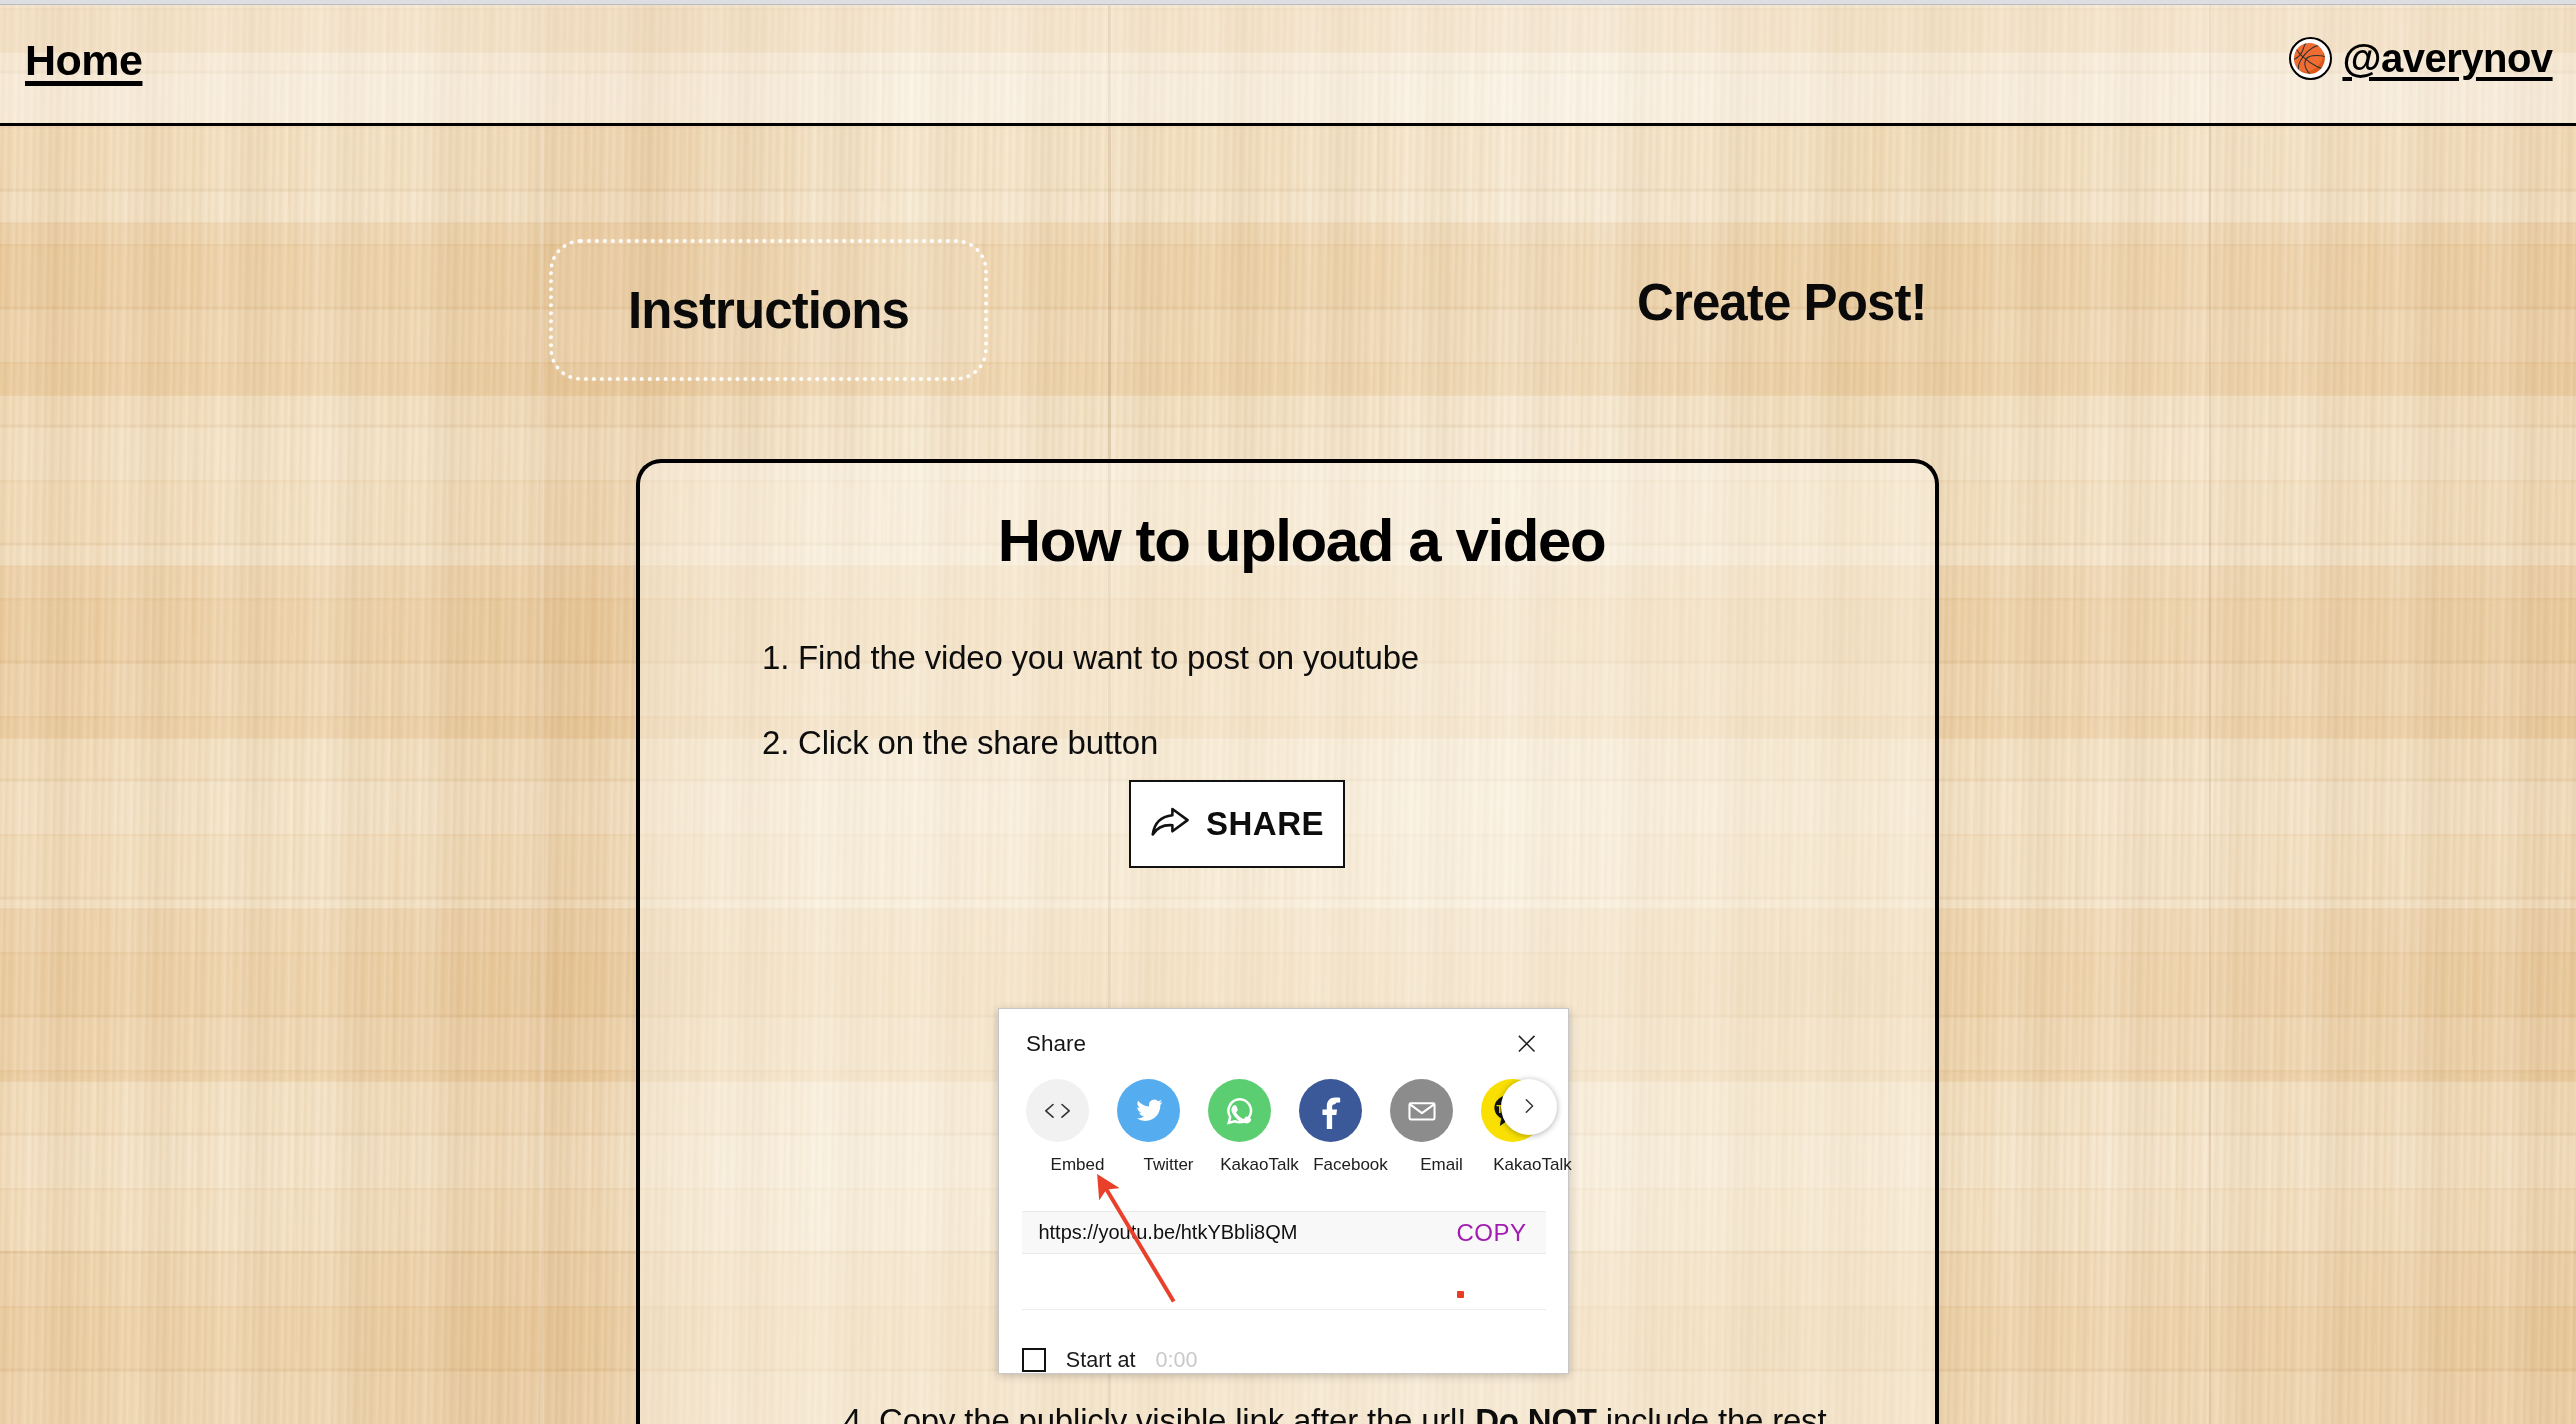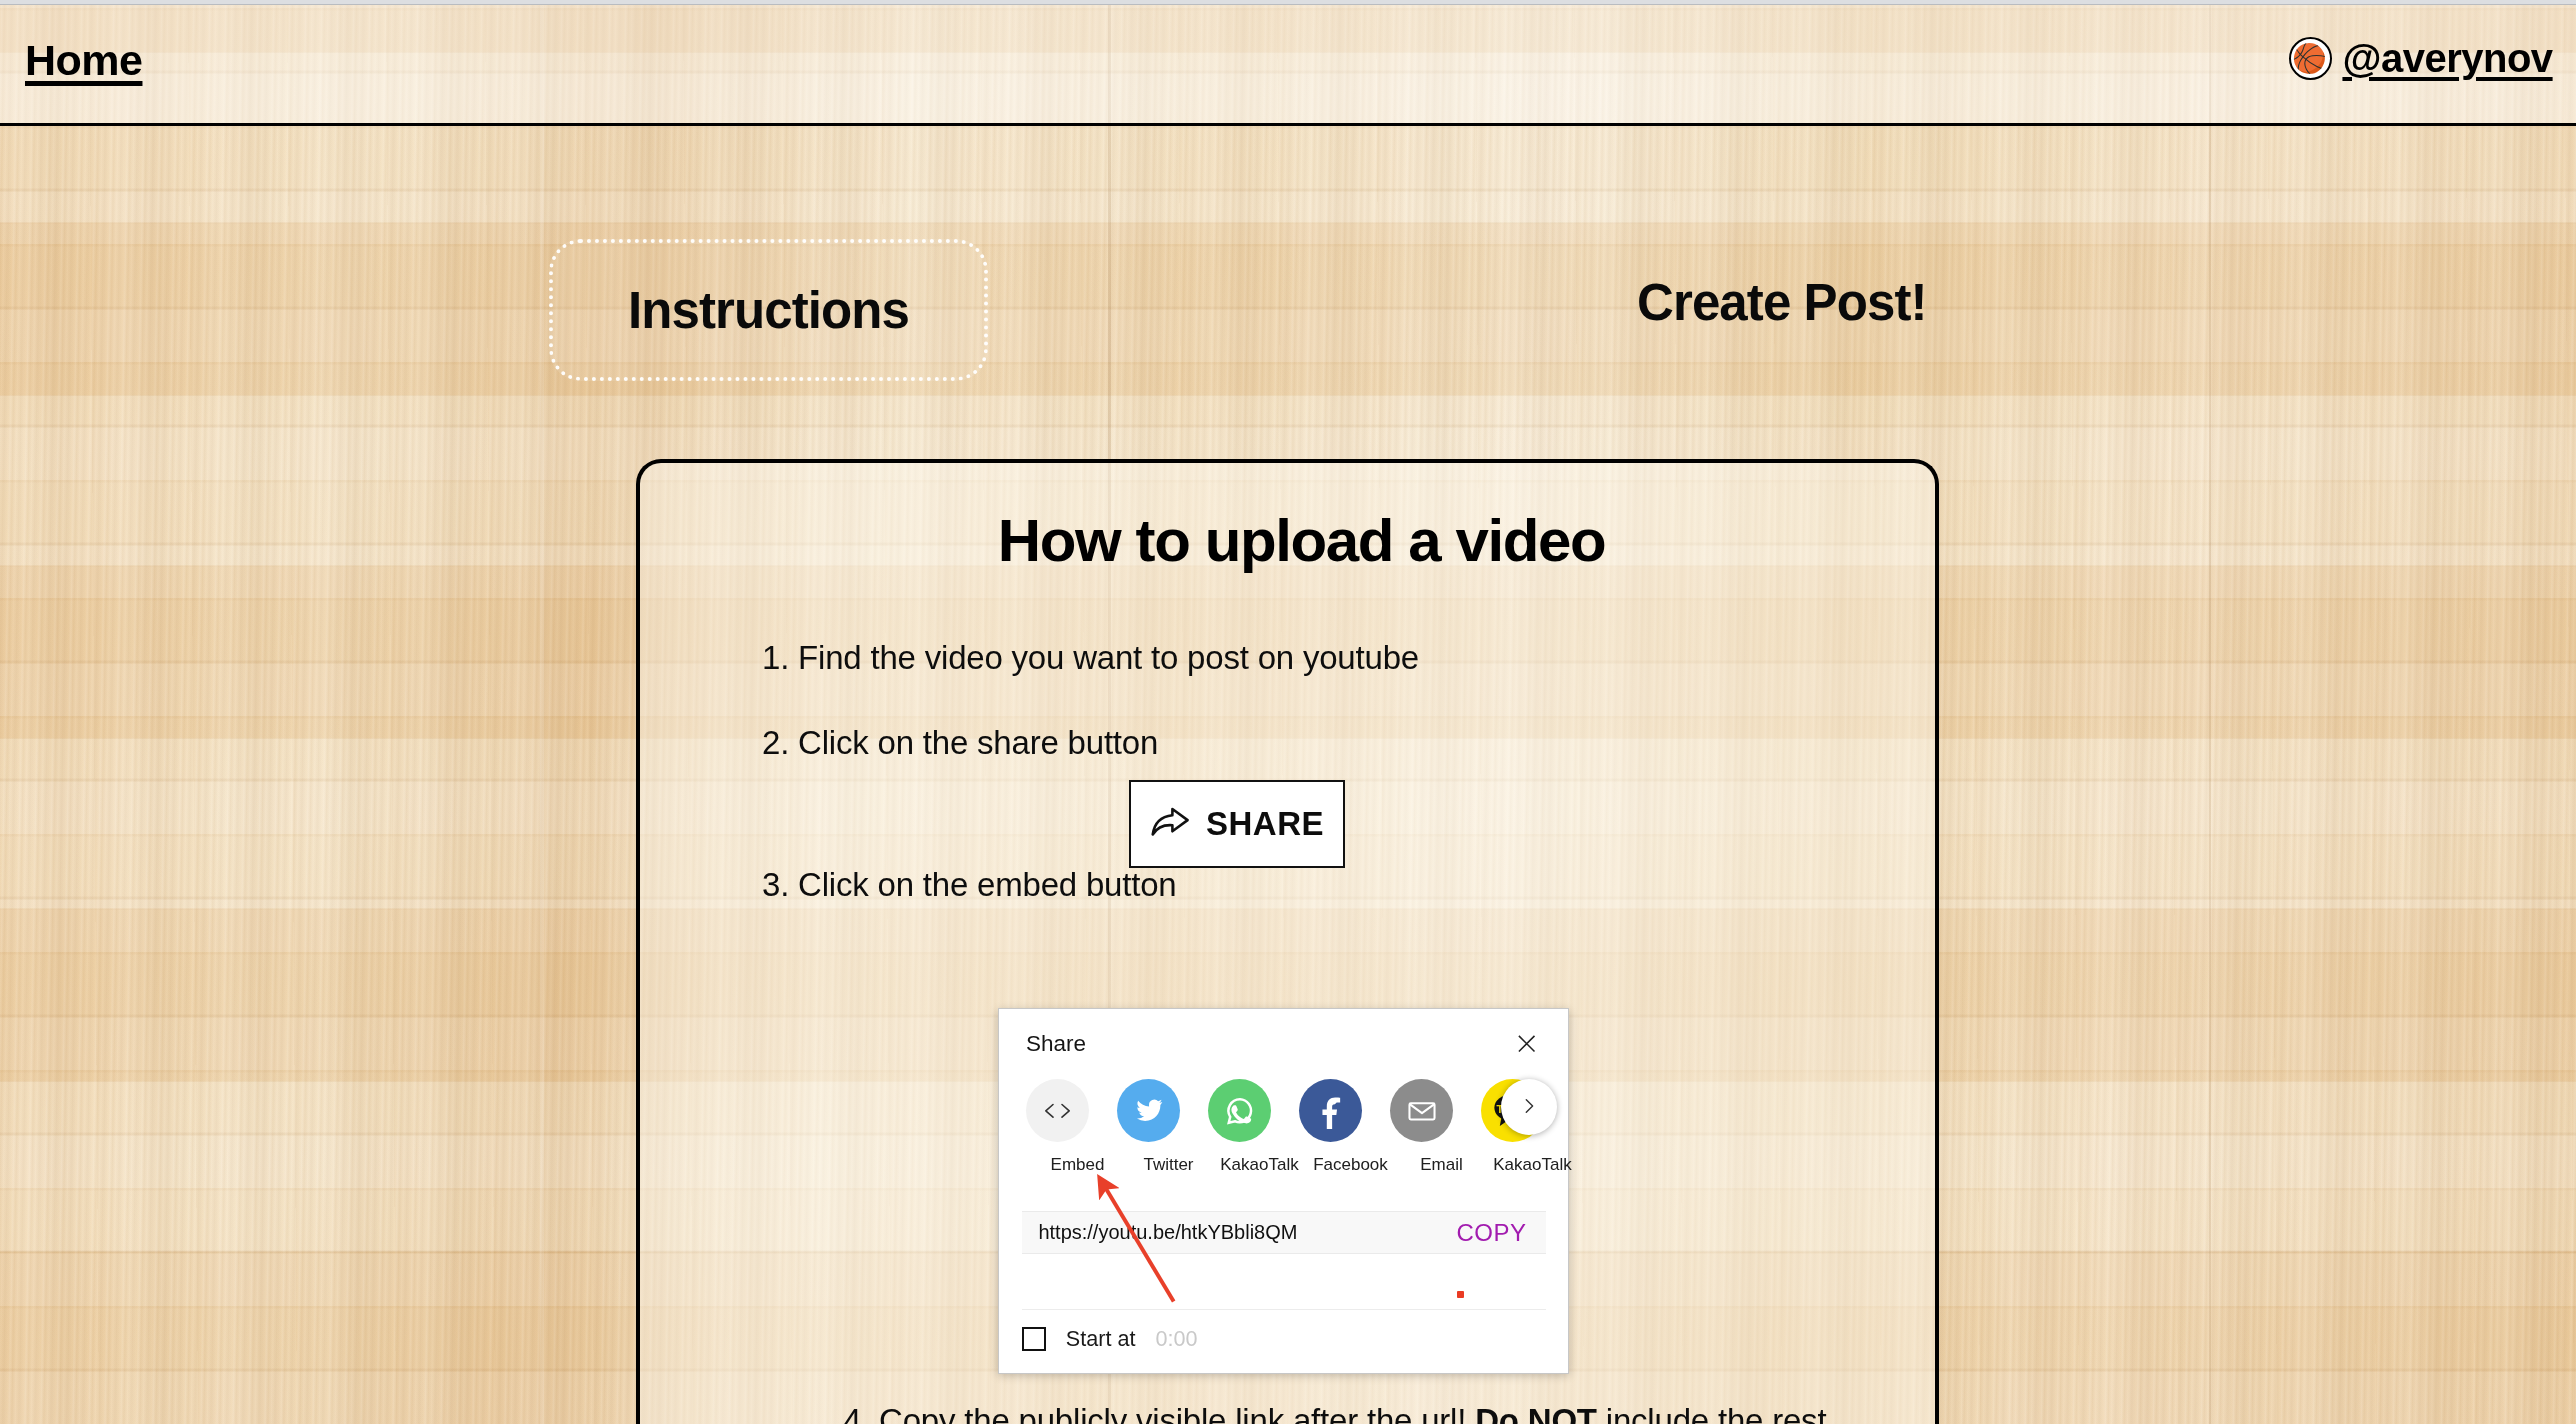--- a/index.html
+++ b/index.html
@@ -303,21 +303,21 @@
     left: 458px; top: 282px;
     width: 7.2px; height: 7.2px;
     background: #ea3b23;
     border-radius: 0.9px;
   }
   .startat-row {
     position: absolute;
     left: 23.4px; top: 300px;
     width: 524px;
     border-top: 0.9px solid #ececec;
-    padding-top: 16px;
+    padding-top: 37px;
     display: flex;
     align-items: center;
     gap: 20px;
   }
   .checkbox {
     width: 23.4px; height: 23.4px;
     border: 2.7px solid #111;
     background: #fff;
     cursor: pointer;
   }
@@ -364,21 +364,20 @@
 <div class="tab tab-create">
   <span>Create Post!</span>
 </div>
 
 <div class="card">
   <div class="card-title">How to upload a video</div>
 
   <div class="steps">
     <div class="step">1. Find the video you want to post on youtube</div>
     <div class="step">2. Click on the share button</div>
-    <div class="step" style="margin-top:103px;">3. Click on the embed button</div>
   </div>
 
   <div class="step-4" style="position:absolute; left:203px; top:939px;">
     <span>4. Copy the publicly visible </span><span>link after the url! </span><b>Do NOT</b><span> include the rest</span>
   </div>
 </div>
 
 <div class="share-btn">
   <span>
     <svg width="40" height="32" viewBox="0 0 24 20">

